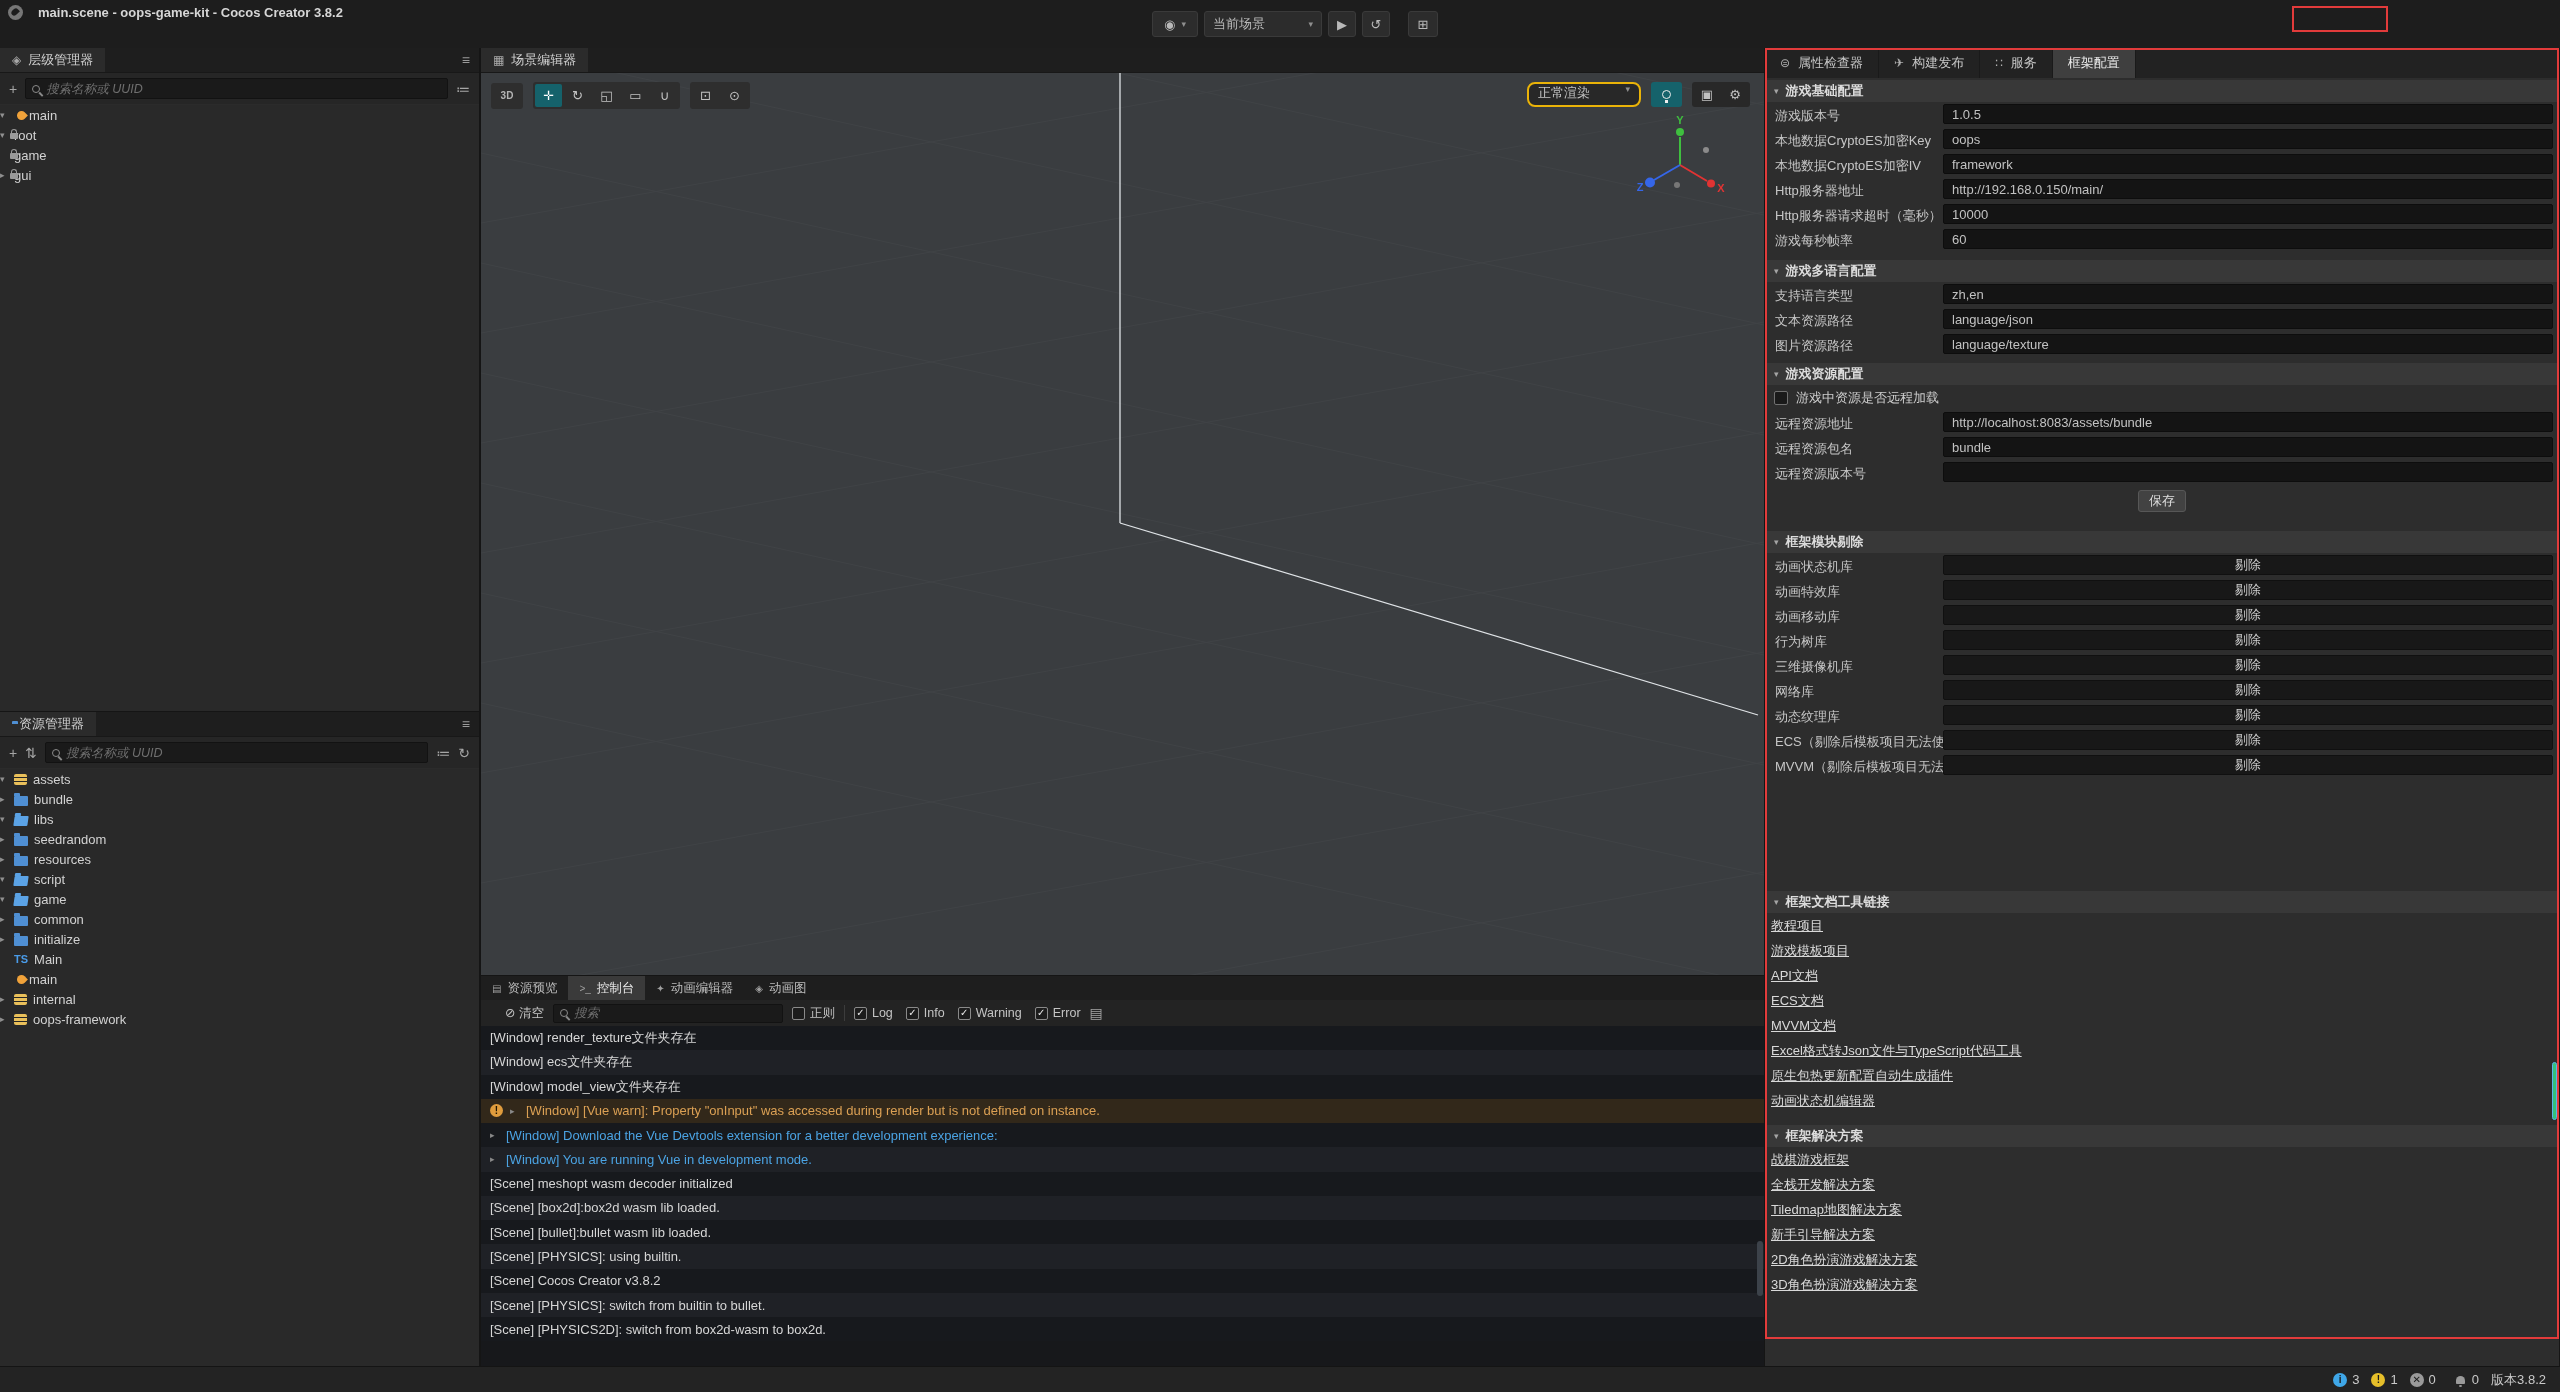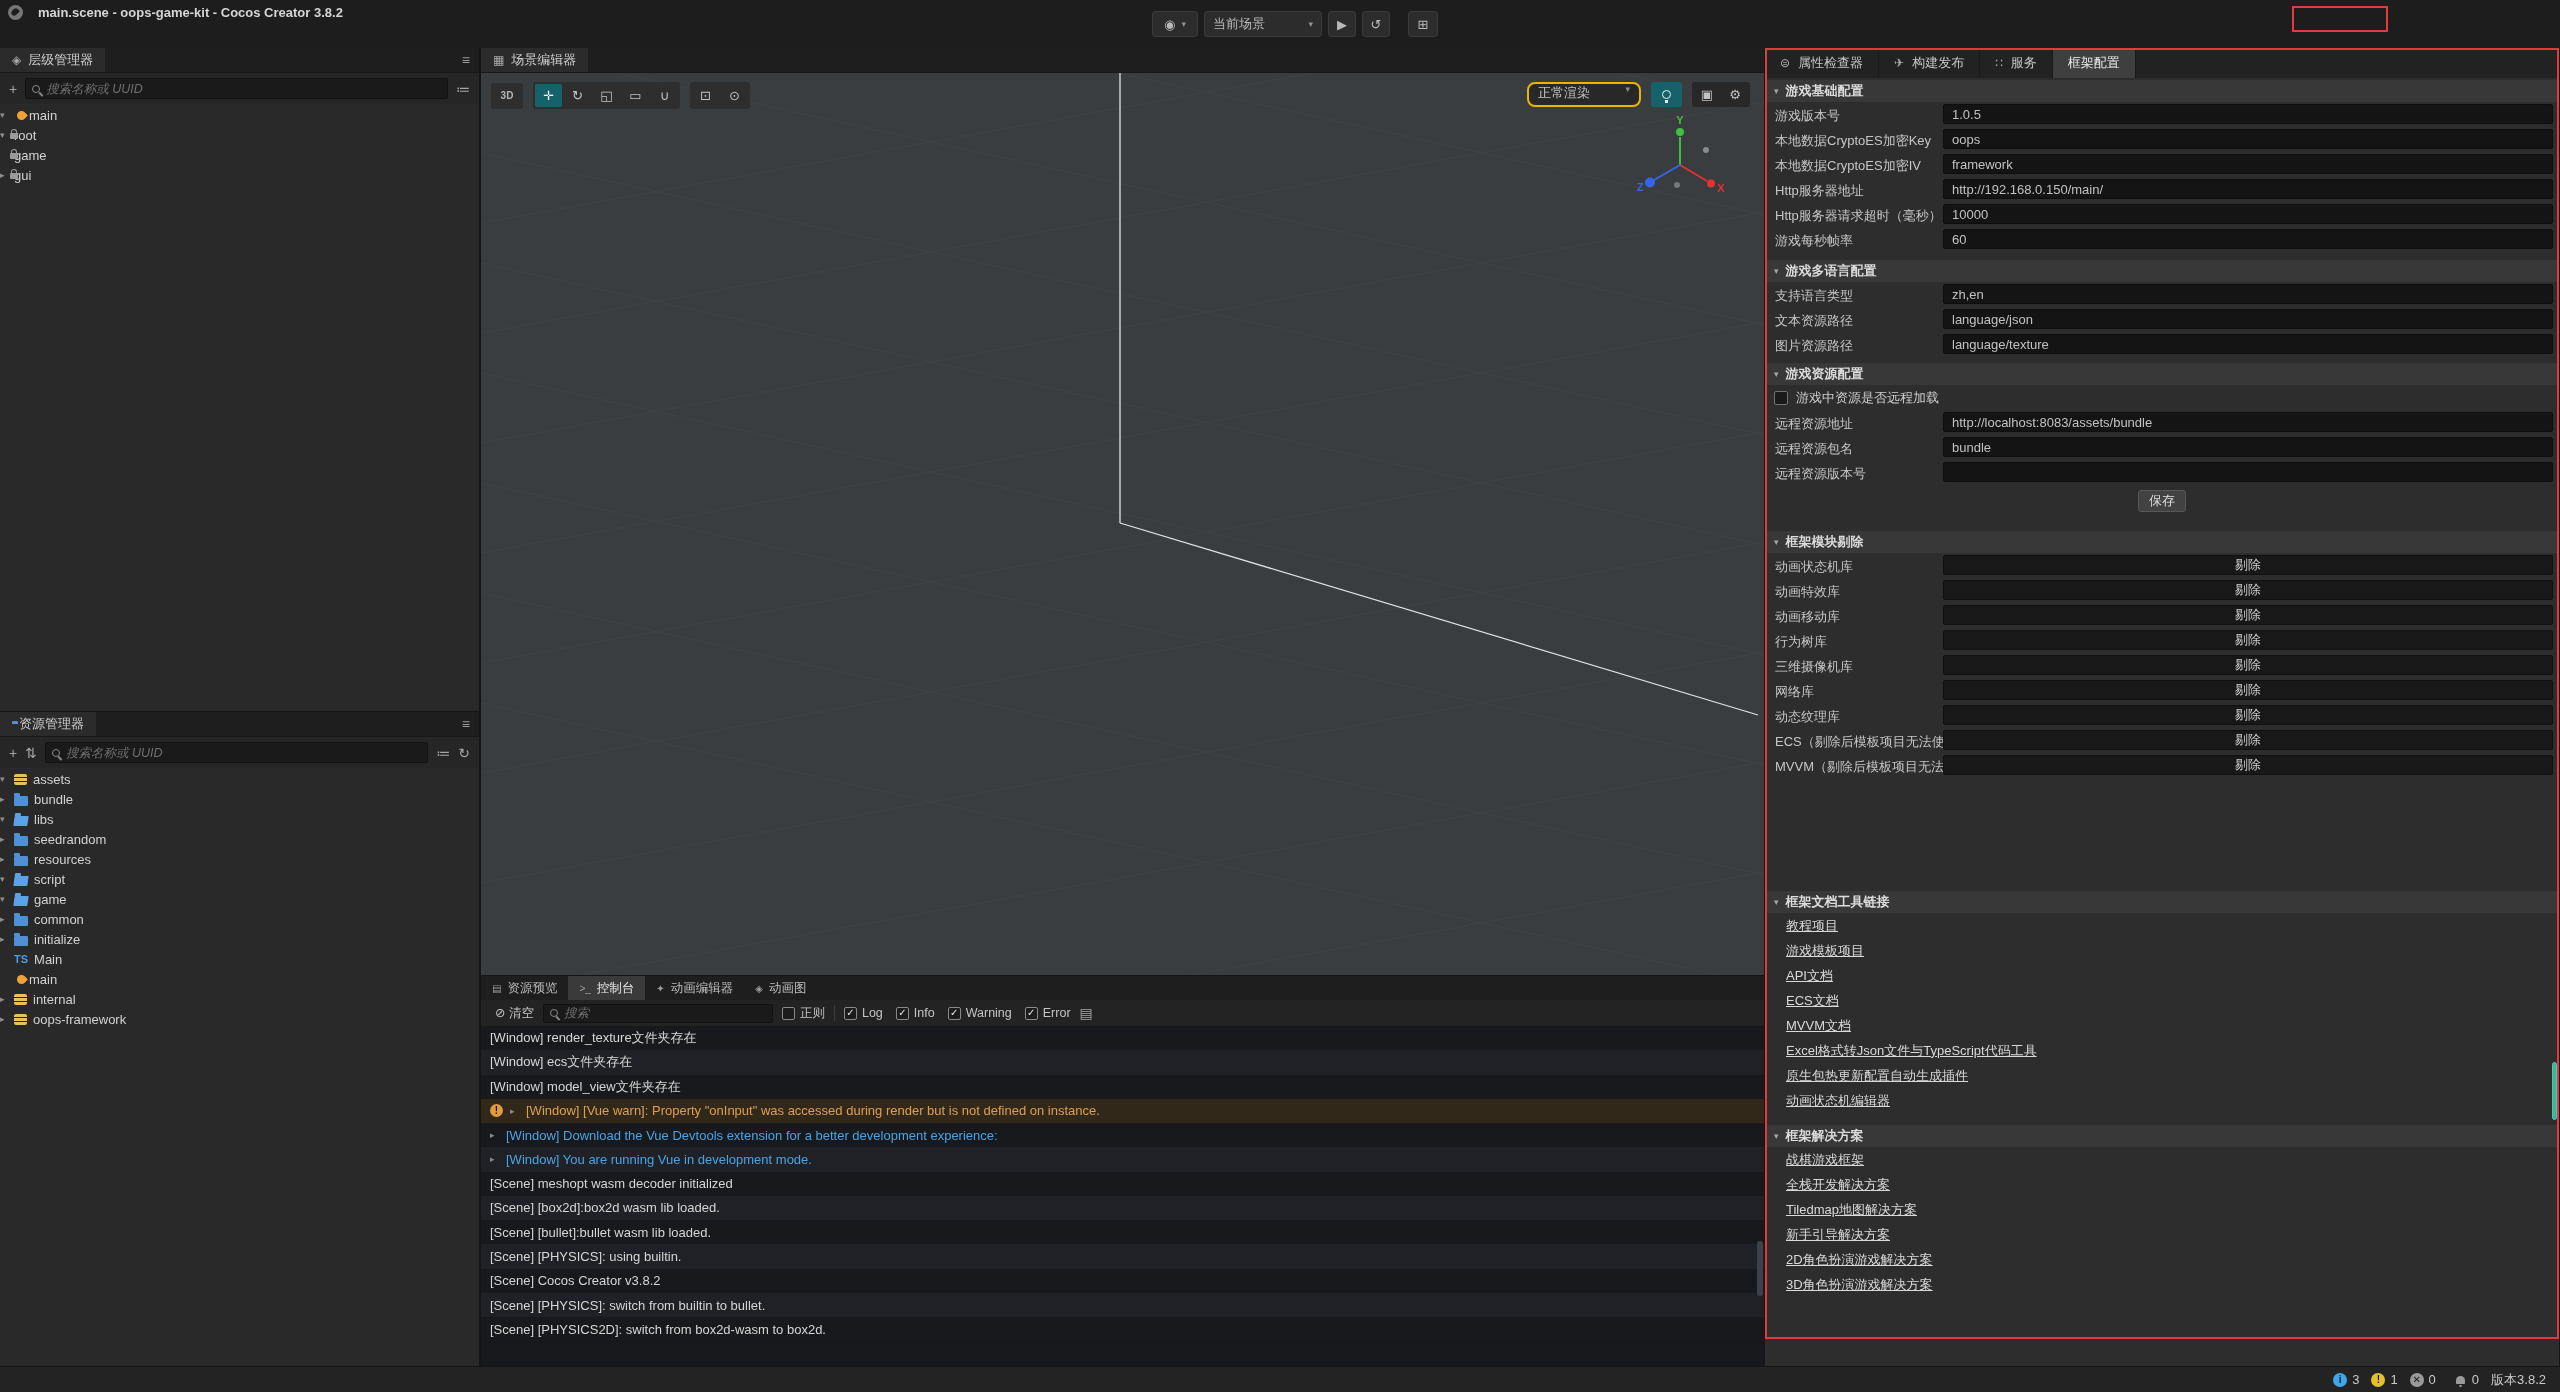--- a/index.html
+++ b/index.html
@@ -68,21 +68,21 @@
   .bulb{width:9px;height:9px;border:1.5px solid #eee;border-radius:50%;position:relative}
   .bulb::after{content:"";position:absolute;left:2px;top:9px;width:3px;height:3px;background:#eee}
   .cam-group{display:flex;background:#282828;border-radius:3px;padding:2px;gap:2px}
   .cam-group .tool{width:26px;height:21px}
   
   .console{left:481px;top:976px;width:1283px;height:390px;background:#17181b}
   .ctabs{height:24px;background:#1e1e1e;display:flex}
   .ctab{padding:0 11px;display:flex;align-items:center;gap:6px;color:#bdbdbd;font-size:12.5px}
   .ctab.active{background:#3a3a3a;color:#eaeaea}
   .ctab-icon{font-size:10px;color:#9f9f9f}
-  .console-toolbar{height:26px;background:#232323;display:flex;align-items:center;gap:9px;padding:0 14px;font-size:12.5px;color:#c4c4c4}
+  .console-toolbar{height:26px;background:#232323;display:flex;align-items:center;gap:9px;padding:0 24px;font-size:12.5px;color:#c4c4c4}
   .console-toolbar .searchbox{flex:none;width:230px;height:19px}
   .cb{width:13px;height:13px;background:#1c1c1c;border:1px solid #8a8a8a;border-radius:2px;display:inline-flex;align-items:center;justify-content:center;flex:none}
   .cb .ck{color:#e8e8e8;font-size:10px;visibility:hidden;line-height:1}
   .filter{display:flex;align-items:center;gap:5px}
   .filter.checked .ck{visibility:visible}
   .vsep{width:1px;height:16px;background:#3c3c3c}
   .logs{position:absolute;top:50px;left:0;right:0;bottom:0}
   .log-row{height:24.28px;display:flex;align-items:center;padding-left:9px;color:#d6d6d6;background:#17191d}
   .logs .log-row:nth-child(even){background:#1f2126}
   .log-chev{width:16px;color:#8a8a8a;font-size:9px;flex:none}
@@ -104,21 +104,21 @@
   .form-label{position:absolute;left:10px;top:5px;color:#c6c6c6;white-space:nowrap}
   .form-input{position:absolute;left:178px;right:6px;top:2px;height:20px;background:#141414;border:1px solid #0d0d0d;border-radius:2px;color:#c2c2c2;font-size:13px;padding:0 8px;font-family:inherit;outline:none}
   .mod-btn{position:absolute;left:178px;right:6px;top:2px;height:20px;background:#181818;border:1px solid #101010;border-radius:2px;color:#cfcfcf;text-align:center;line-height:18px}
   .cb-row{height:25px;display:flex;align-items:center;gap:8px;padding-left:9px}
   .checkbox{width:14px;height:14px;background:#1a1a1a;border:1px solid #707070;border-radius:2px;flex:none}
   .save-row{height:32px;display:flex;align-items:center;justify-content:center}
   .save-btn{height:22px;min-width:42px;padding:0 10px;background:#424242;border:1px solid #575757;border-radius:3px;color:#ddd;font-size:13px}
   .notes{margin-top:4px}
   .note-line{height:19px;line-height:19px;padding-left:9px;color:#cfcfcf;white-space:nowrap}
   .mt8{margin-top:8px}.mt6{margin-top:6px}.mt14{margin-top:14px}.mt12{margin-top:12px}
-  .link-row{height:25px;display:flex;align-items:center;padding-left:21px}
+  .link-row{height:25px;display:flex;align-items:center;padding-left:6px}
   .ins-link{color:#d9d9d9;text-decoration:underline;white-space:nowrap}
   .scroll-thumb{position:absolute;right:2px;top:1014px;width:5px;height:58px;background:#35c07a;border:1px solid #57b6ea;border-radius:3px}
   
   .statusbar{position:absolute;left:0;top:1366px;width:2560px;height:26px;background:#232323;border-top:1px solid #141414;display:flex;align-items:center;justify-content:flex-end;gap:12px;padding-right:14px;color:#c9c9c9}
   .badge{display:flex;align-items:center;gap:5px}
   .circ{width:14px;height:14px;border-radius:50%;display:flex;align-items:center;justify-content:center;font-size:10px;font-weight:bold;color:#1b1b1b;flex:none}
   .circ.info{background:#3fa7e8}.circ.warn{background:#e6bf2a}.circ.err{background:#9a9a9a}
   .bell{width:9px;height:8px;background:#9a9a9a;border-radius:5px 5px 1px 1px;position:relative;margin-right:2px}
   .bell::after{content:"";position:absolute;left:3px;top:9px;width:3px;height:2px;background:#9a9a9a;border-radius:50%}
 </style>

